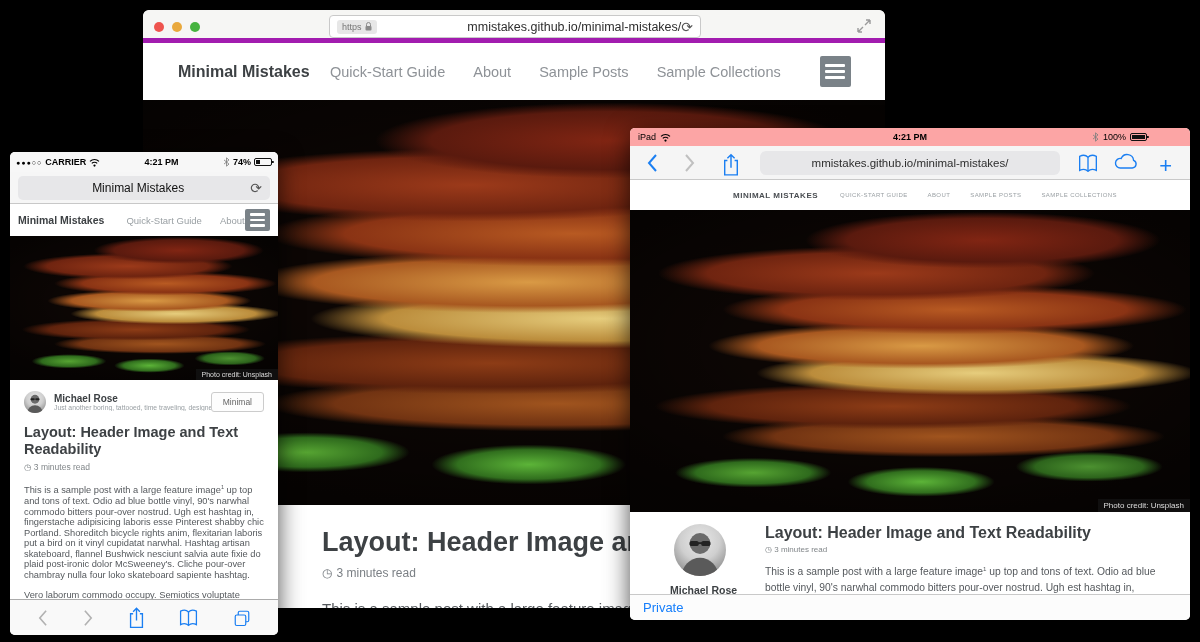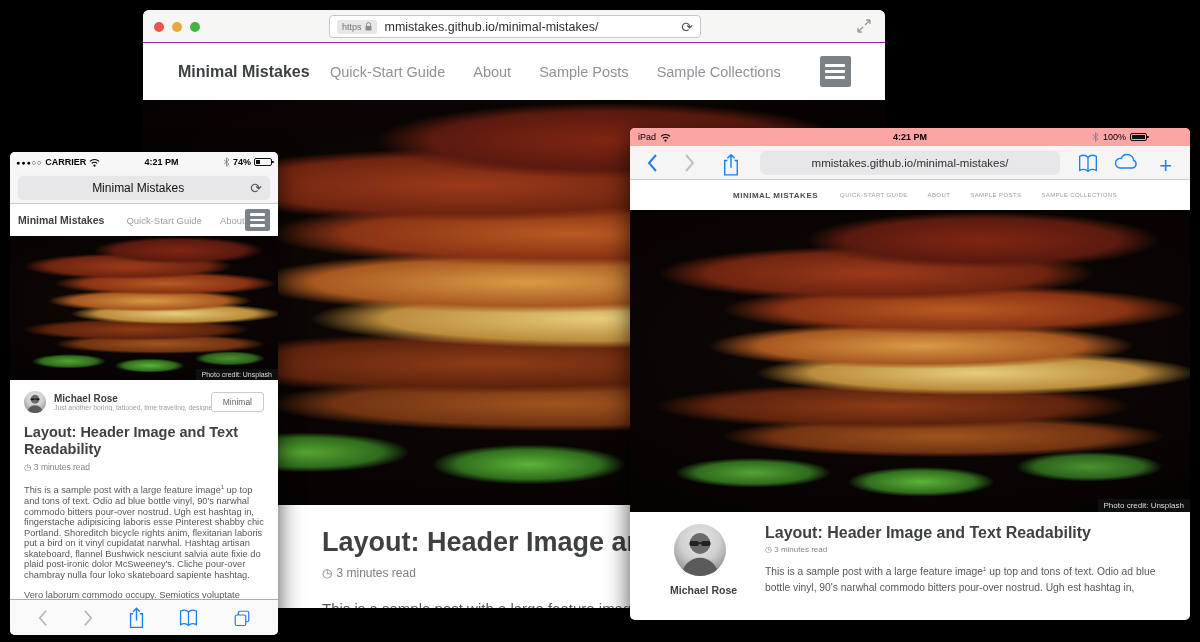--- a/index.html
+++ b/index.html
@@ -33,21 +33,21 @@
   .battery .fill { position:absolute; left:1px; top:1px; bottom:1px; background:#111; }
   .battery:after { content:""; position:absolute; right:-3px; top:30%; width:2px; height:40%; background:#111; border-radius:0 1px 1px 0; }
   .hamburger { background:#7a8288; border-radius:2px; display:flex; flex-direction:column; justify-content:center; gap:3px; padding:0 5px; cursor:pointer; }
   .hamburger i { display:block; height:3px; background:#fff; border-radius:1px; }
   .avatar { border-radius:50%; overflow:hidden; background:radial-gradient(circle at 50% 32%, #e9e9e9 0%, #cfcfcf 45%, #9b9b9b 75%, #7e4a3c 100%); position:relative; }
   .avatar svg { position:absolute; left:0; top:0; width:100%; height:100%; }
   sup { font-size:.6em; }
 
   
   #desktop { position:absolute; left:143px; top:10px; width:742px; height:598px; background:#fff; border-radius:6px; z-index:1; box-shadow:0 8px 30px rgba(0,0,0,.6); overflow:hidden; }
-  #desktop .chrome-bar { position:relative; height:33px; background:#f6f6f4; border-bottom:1px solid #a21caf; border-radius:6px 6px 0 0; }
+  #desktop .chrome-bar { position:relative; height:33px; background:#f6f6f4; border-bottom:5px solid #a21caf; border-radius:6px 6px 0 0;text-align:right; }
   .traffic { position:absolute; left:11px; top:12px; display:flex; gap:8px; }
   .traffic span { width:10px; height:10px; border-radius:50%; display:block; }
   .t-red{background:#ee544e;} .t-yellow{background:#e9a93d;} .t-green{background:#46b33f;}
   .d-urlfield { position:absolute; left:186px; top:5px; width:372px; height:23px; background:#fff; border:1px solid #c9c9c9; border-radius:4px; display:flex; align-items:center; padding:0 7px; }
   .https-chip { background:#e7e7e7; border-radius:3px; font-size:9px; color:#777; padding:2px 5px; display:flex; align-items:center; gap:3px; margin-right:8px; }
   .d-url { font-size:12.5px; color:#2e2e2e; flex:1; }
   .reload-glyph { color:#555; font-size:14px; }
   .expand-ic { position:absolute; right:14px; top:9px; }
   #desktop .site-nav { position:relative; height:57px; background:#fff; display:flex; align-items:center; }
   .d-brand { position:absolute; left:35px; font-size:16px; font-weight:bold; color:#3d4144; }
@@ -237,20 +237,23 @@
         </div>
         <div class="a-name">Michael Rose</div>
 
       </div>
       <div class="pad-article">
         <div class="pad-title">Layout: Header Image and Text Readability</div>
         <div class="pad-meta"><span>◷</span> <span>3 minutes read</span></div>
         <div class="pad-para"><span>This is a sample post with a large feature image</span><sup>1</sup><span> up top and tons of text. Odio ad blue bottle vinyl, 90's narwhal commodo bitters pour-over nostrud. Ugh est hashtag in, fingerstache adipisicing laboris esse Pinterest shabby chic Portland. Shoreditch bicycle rights anim, flexitarian laboris put a bird on it vinyl cupidatat narwhal. Hashtag artisan skateboard, flannel Bushwick nesciunt salvia aute fixie do plaid post-ironic dolor McSweeney's. Cliche pour-over chambray nulla four loko skateboard sapiente hashtag.</span></div>
       </div>
     </div>
+    <div class="private-bar">
+      <span class="private-label">Private</span>
+    </div>
   </div>
 
   <div id="iphone">
     <div class="ip-status">
       <span class="left">
         <span class="sig-dots">●●●○○</span>
         <span>CARRIER</span>
         <svg class="ic" width="11" height="9" viewBox="0 0 11 9">
             <path d="M1 3.4 a6.3 6.3 0 0 1 9 0" fill="none" stroke="#000" stroke-width="1.1"></path>
             <path d="M2.8 5.4 a3.8 3.8 0 0 1 5.4 0" fill="none" stroke="#000" stroke-width="1.1"></path>

